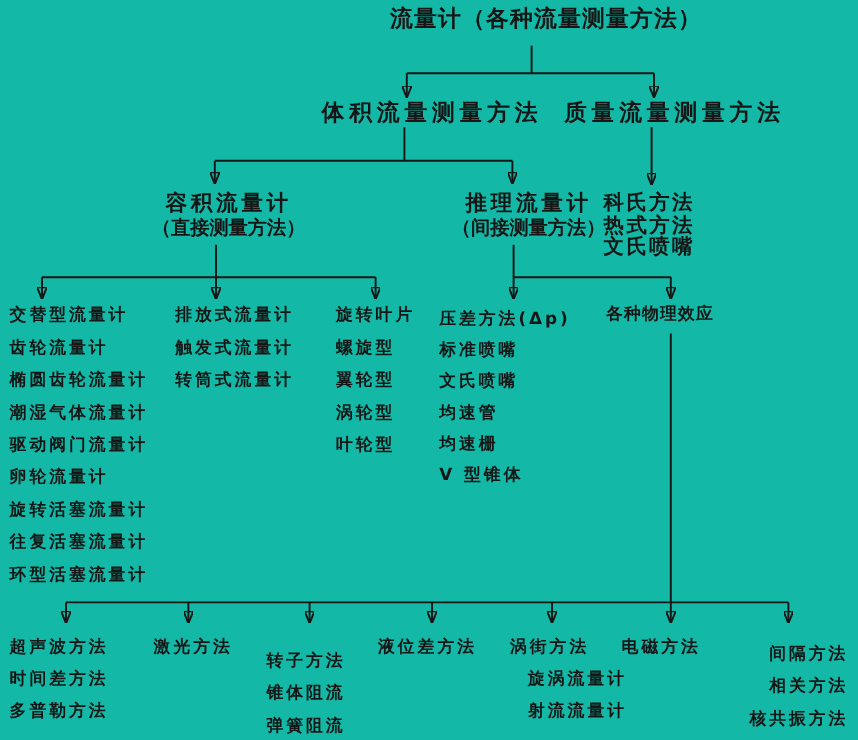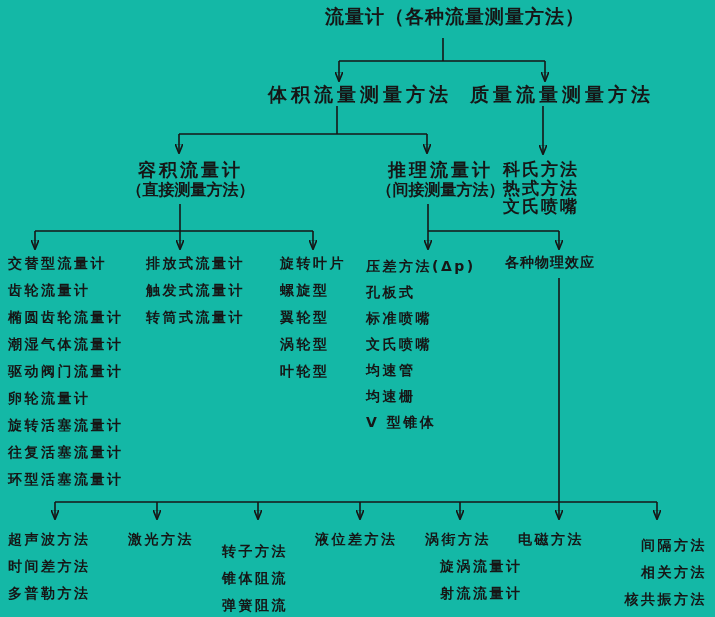--- a/index.html
+++ b/index.html
@@ -111,21 +111,20 @@
   <div class="col lh27 fs18" style="left:280px; top:250px;">
     <div>旋转叶片</div>
     <div>螺旋型</div>
     <div>翼轮型</div>
     <div>涡轮型</div>
     <div>叶轮型</div>
   </div>
 
   <div class="col lh26 fs18" style="left:366px; top:253px;">
     <div>压差方法(Δp)</div>
-    <div>孔板式</div>
     <div>标准喷嘴</div>
     <div>文氏喷嘴</div>
     <div>均速管</div>
     <div>均速栅</div>
     <div>V 型锥体</div>
   </div>
 
   <div class="node fs18" style="left:505px; top:255px; letter-spacing:1px;">各种物理效应</div>
 
   <div class="col lh27 fs18" style="left:8px; top:526px;">

